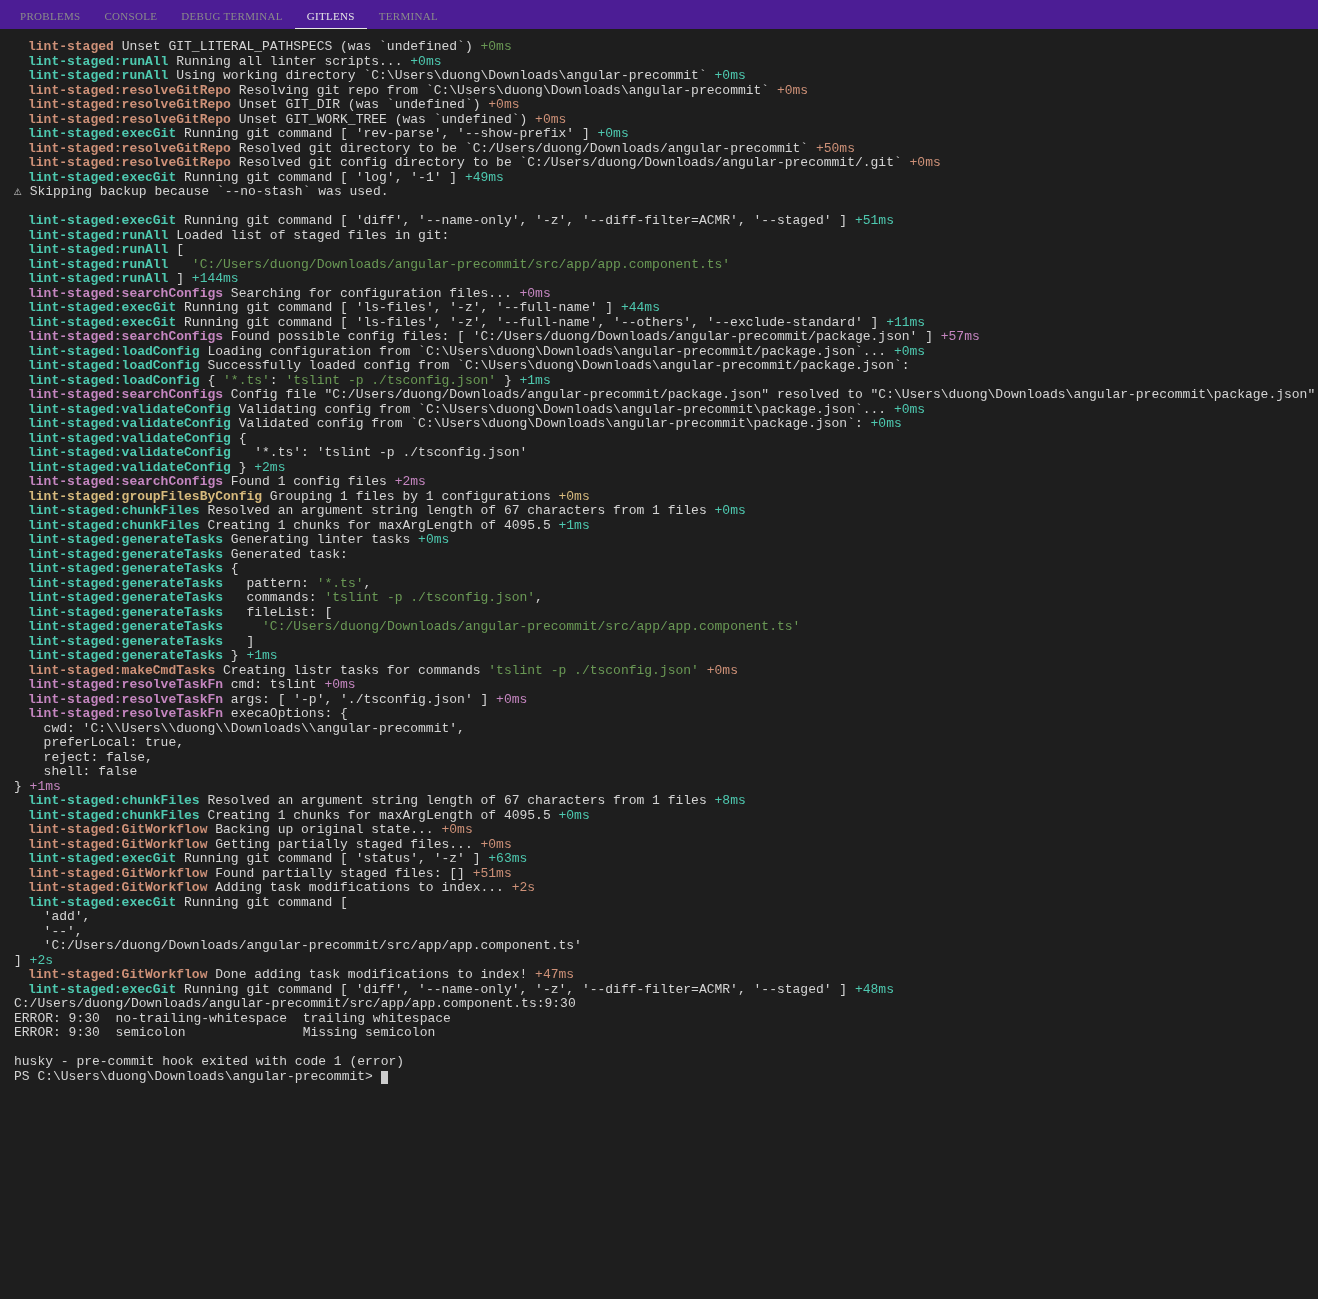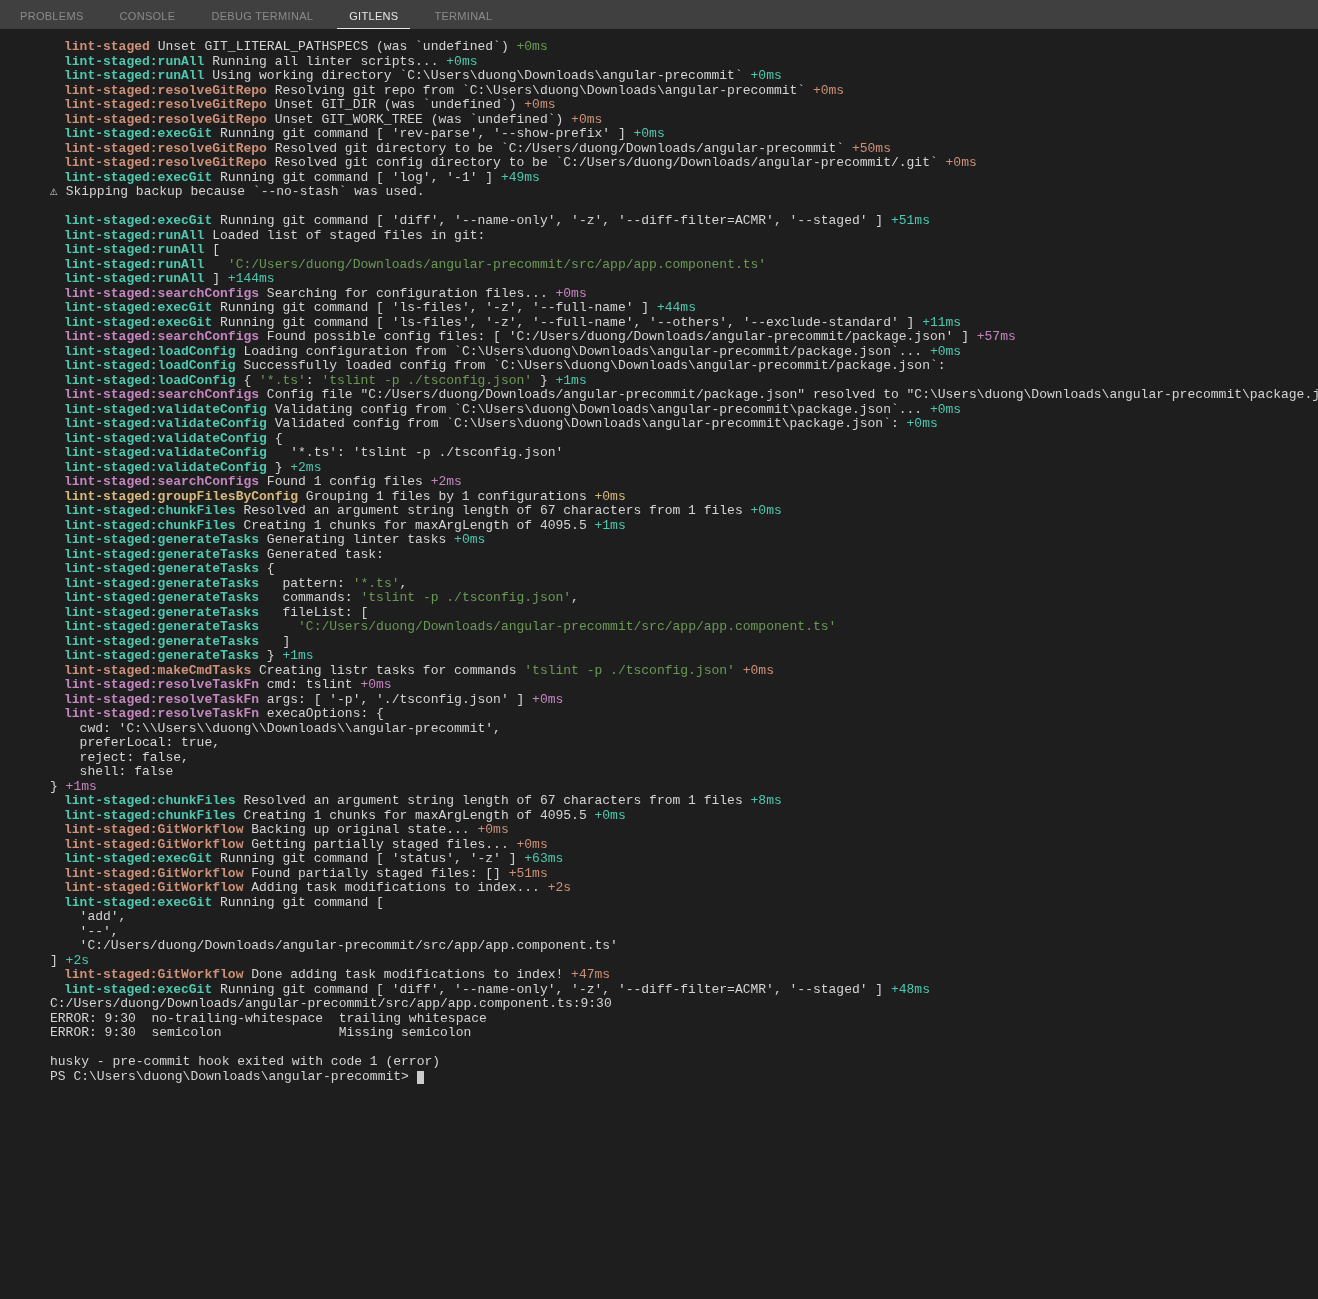--- a/index.html
+++ b/index.html
@@ -1,19 +1,19 @@
 <!DOCTYPE html>
 <html><head>
 <meta charset="utf-8">
 <style>
   html,body{margin:0;padding:0;background:#1e1e1e;color:#cccccc;font-family:Consolas,"Courier New",monospace;font-size:13px;width:1318px;}
-  .tabs{display:flex;gap:12px;padding:4px 8px 0 8px;border-bottom:1px solid #1e1e1e;background:#404040;font-family:Liberation Sans, sans-serif;font-size:11px;}
+  .tabs{display:flex;gap:0;padding:4px 8px 0 8px;border-bottom:1px solid #1e1e1e;background:#4c1d95;font-family:Liberation Serif, serif;font-size:11px;}
   .tab{padding:6px 12px;color:#8a8a8a;letter-spacing:0.3px;cursor:pointer;}
   .tab.active{color:#e7e7e7;border-bottom:1px solid #e7e7e7;}
-  .term{padding:10px 8px 20px 14px;white-space:pre;line-height:14.5px;overflow:hidden;margin-left:36px;}
+  .term{padding:10px 8px 20px 14px;white-space:pre;line-height:14.5px;overflow:hidden;}
   .ln{display:block;}
   .pad{padding-left:14px;}
   .c-orange{color:#ce9178;}
   .c-cyan{color:#4ec9b0;}
   .c-magenta{color:#c586c0;}
   .c-white{color:#d4d4d4;}
   .c-yellow{color:#d7ba7d;text-align:right;}
   .c-green{color:#6a9955;}
   .c-str{color:#6a9955;}
   .cursor{display:inline-block;width:7px;height:13px;background:#cccccc;vertical-align:text-bottom;}

